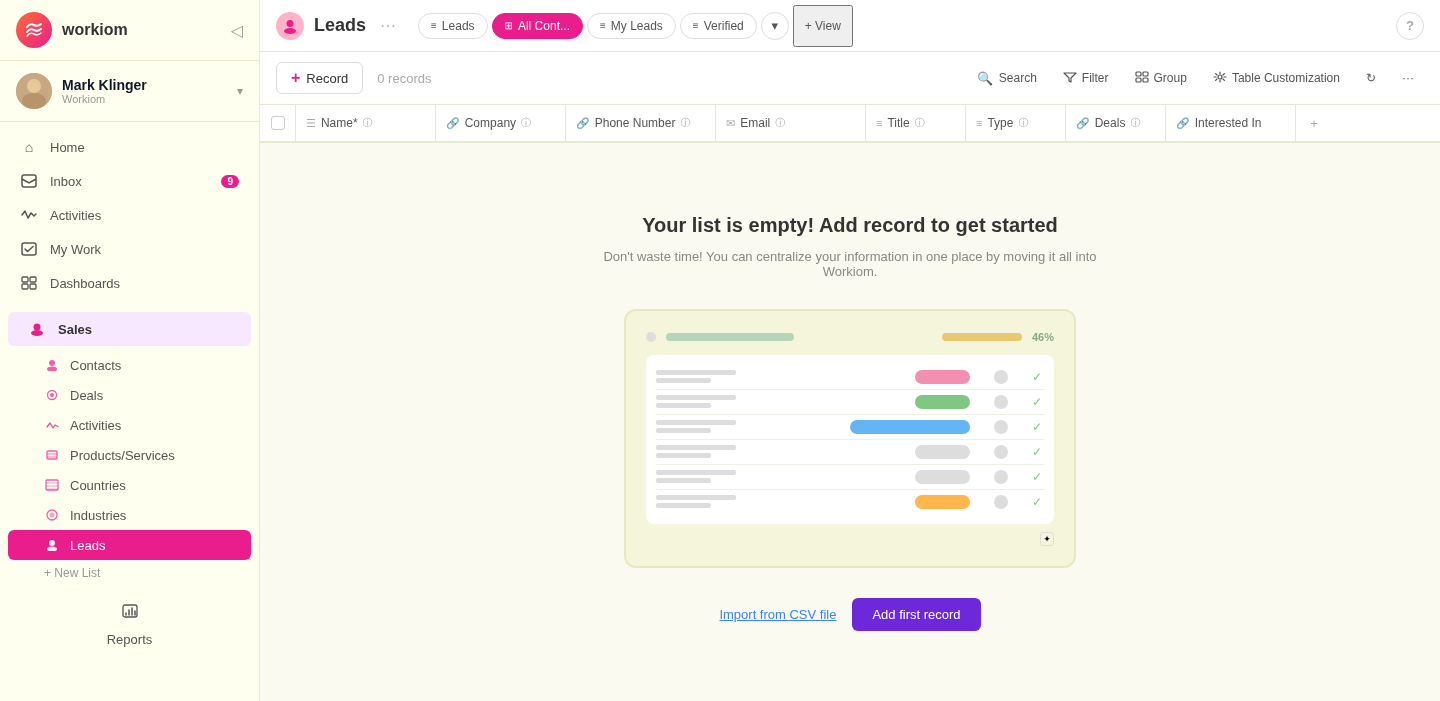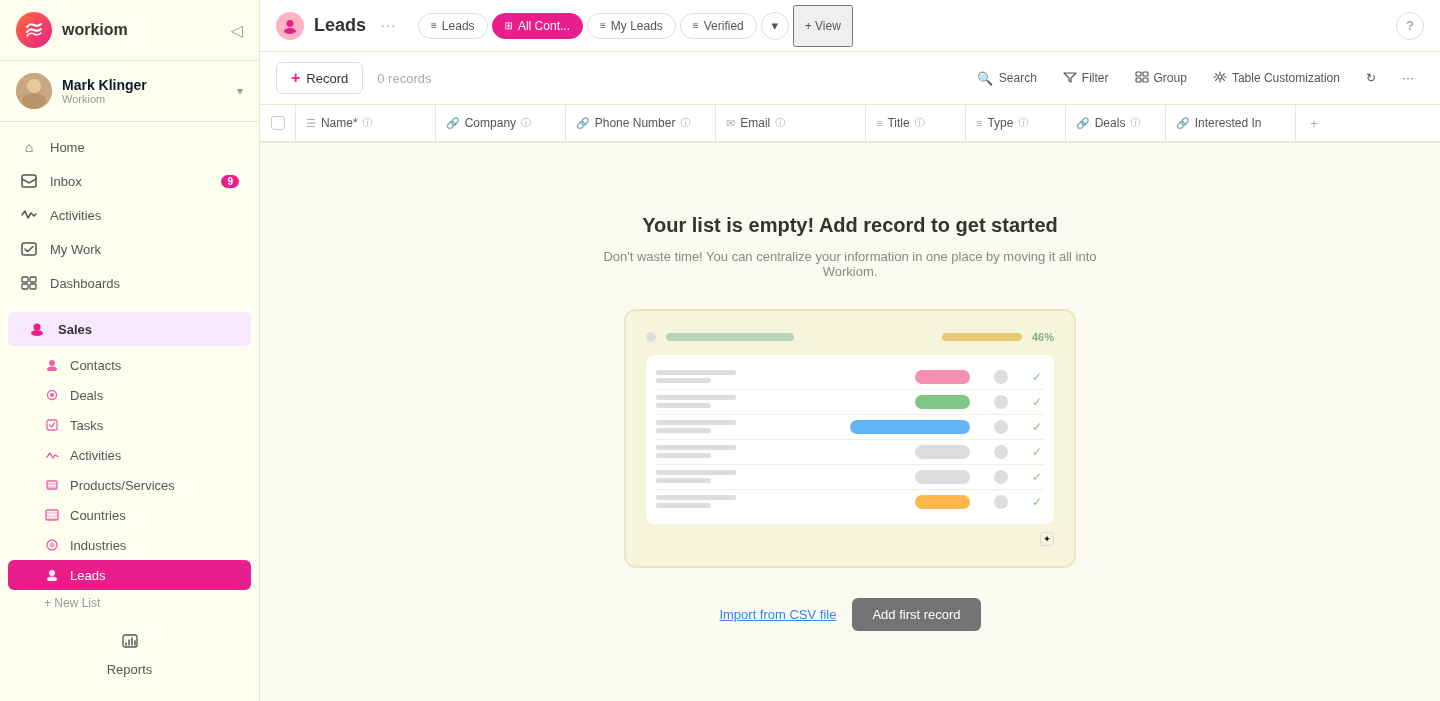--- a/index.html
+++ b/index.html
@@ -165,21 +165,21 @@
     .illus-pill.blue { background: #64b5f6; width: 120px; }
     .illus-pill.yellow { background: #ffb74d; width: 55px; }
     .illus-avatar-sm { width: 14px; height: 14px; border-radius: 50%; background: #ddd; }
     .illus-check { width: 14px; height: 14px; color: #81c784; font-size: 12px; display: flex; align-items: center; justify-content: center; }
     .illus-corner { display: flex; justify-content: flex-end; margin-top: 8px; }
     .illus-corner-icon { width: 14px; height: 14px; background: #f5f5dc; border: 1px solid #ddd; border-radius: 3px; display: flex; align-items: center; justify-content: center; font-size: 9px; }
 
     .empty-actions { display: flex; align-items: center; gap: 16px; }
     .csv-link { color: #3b82f6; text-decoration: underline; font-size: 13px; cursor: pointer; }
     .add-first-btn {
-      background: #737373; color: white; border: none; border-radius: 6px;
+      background: #6d28d9; color: white; border: none; border-radius: 6px;
       padding: 9px 20px; font-size: 13px; font-weight: 500; cursor: pointer;
     }
 
     .checkbox { width: 14px; height: 14px; border: 1.5px solid #ccc; border-radius: 3px; cursor: pointer; }
   </style>
 </head>
 <body>
 
 <div id="sidebar">
   <div class="sidebar-header">
@@ -276,29 +276,20 @@
       <span>Contacts</span>
     </div>
     <div class="nav-subitem">
       <span class="sub-icon">
         <svg width="14" height="12" viewBox="0 0 14 12" fill="none">
           <circle cx="7" cy="6" r="4.5" stroke="#e91e8c" stroke-width="1.3" fill="none" opacity="0.7"></circle>
           <circle cx="7" cy="6" r="2" fill="#e91e8c" opacity="0.7"></circle>
         </svg>
       </span>
       <span>Deals</span>
-    </div>
-    <div class="nav-subitem">
-      <span class="sub-icon">
-        <svg width="14" height="12" viewBox="0 0 14 12" fill="none">
-          <rect x="2" y="1" width="10" height="10" rx="1.5" stroke="#e91e8c" stroke-width="1.3" fill="none" opacity="0.7"></rect>
-          <path d="M4.5 6 L6.5 8 L9.5 4" stroke="#e91e8c" stroke-width="1.3" fill="none" stroke-linecap="round" stroke-linejoin="round" opacity="0.7"></path>
-        </svg>
-      </span>
-      <span>Tasks</span>
     </div>
     <div class="nav-subitem">
       <span class="sub-icon">
         <svg width="14" height="12" viewBox="0 0 14 12" fill="none">
           <path d="M2 8 L5 4 L8 9 L10 6 L13 7.5" stroke="#e91e8c" stroke-width="1.3" fill="none" stroke-linecap="round" stroke-linejoin="round" opacity="0.8"></path>
         </svg>
       </span>
       <span>Activities</span>
     </div>
     <div class="nav-subitem">

